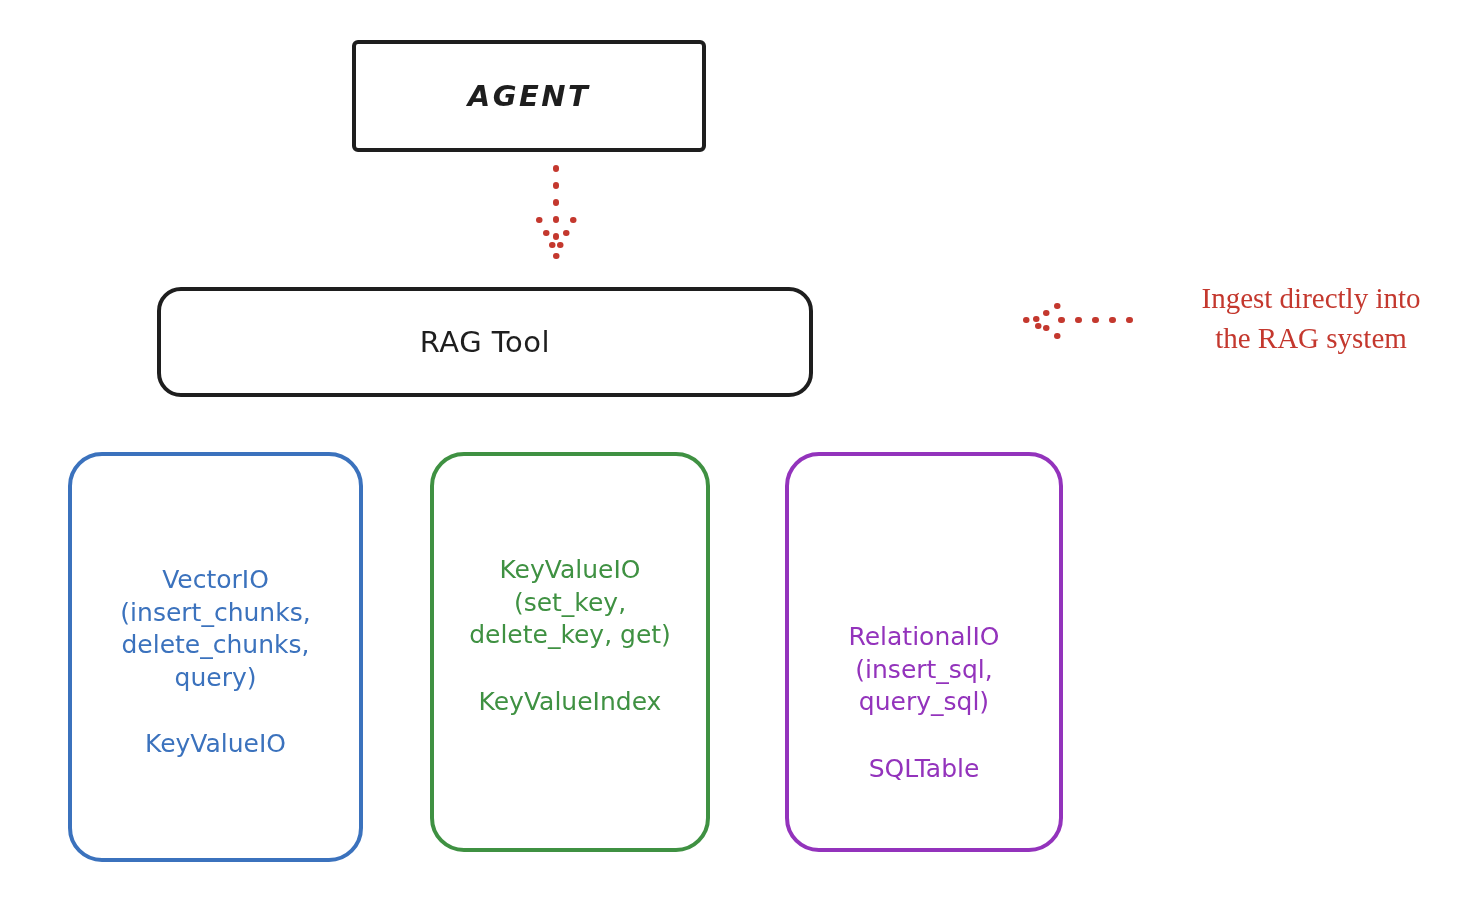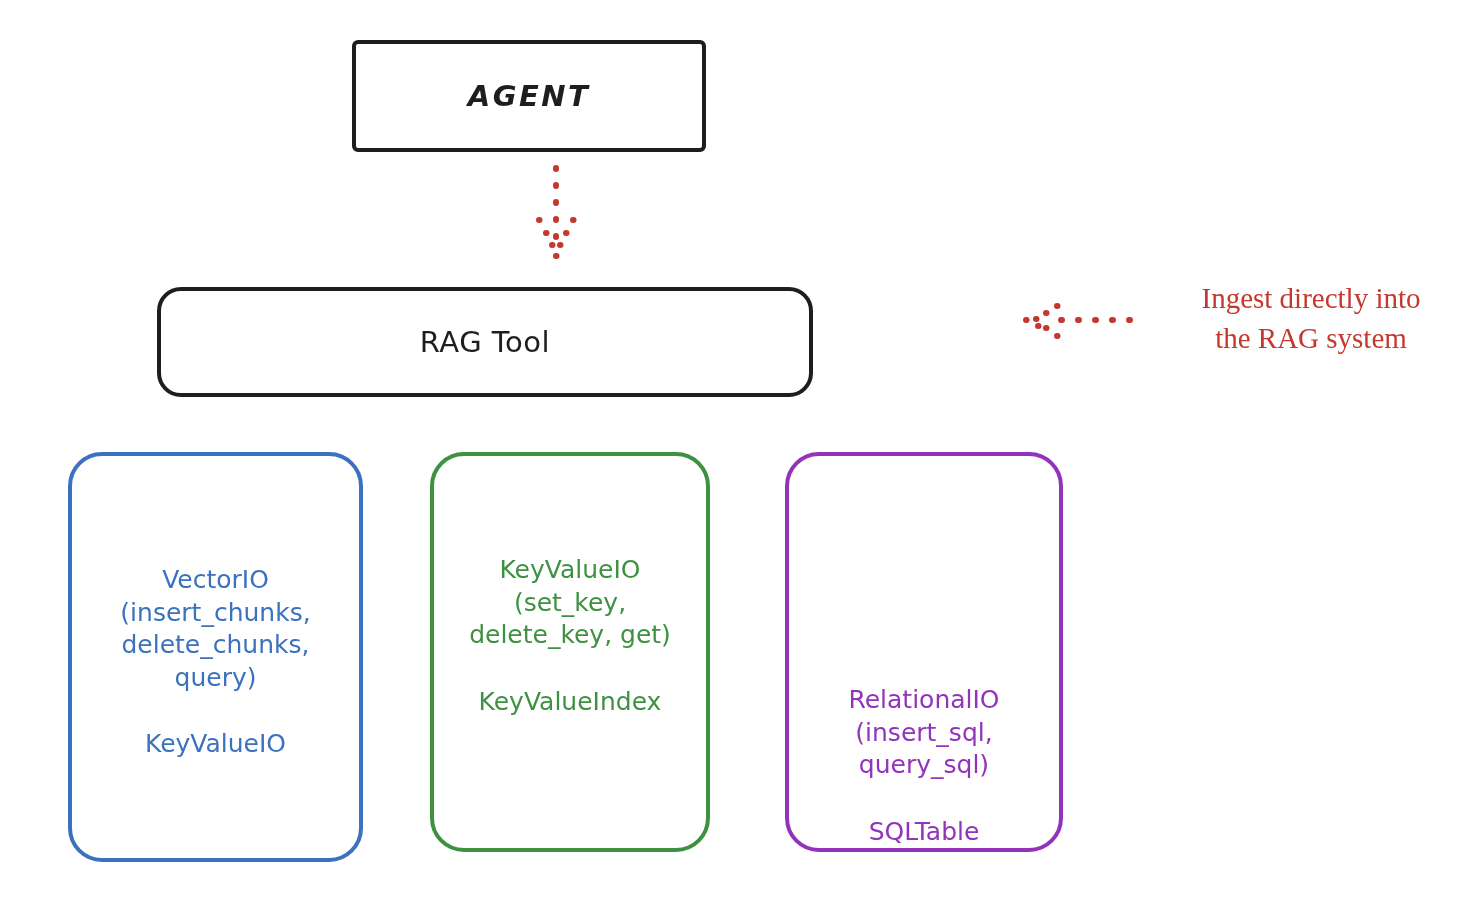--- a/index.html
+++ b/index.html
@@ -104,21 +104,21 @@
   }
   #keyvalueio-node .primary,
   #keyvalueio-node .secondary { color: #3f9142; }
 
   #relationalio-node {
     left: 785px;
     top: 452px;
     width: 278px;
     height: 400px;
     border-color: #9333bc;
-    justify-content: flex-end;
+    justify-content: center;
     padding-top: 102px;
   }
   #relationalio-node .primary,
   #relationalio-node .secondary { color: #9333bc; }
 
   
   #connector-layer {
     position: absolute;
     left: 0;
     top: 0;

